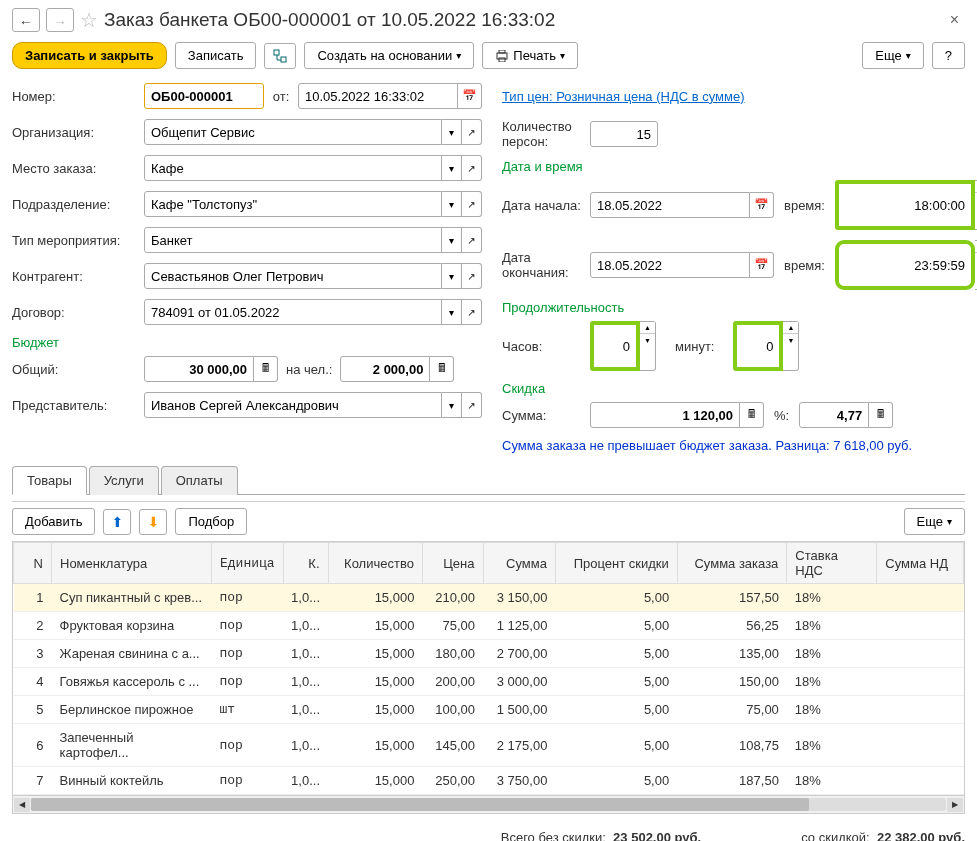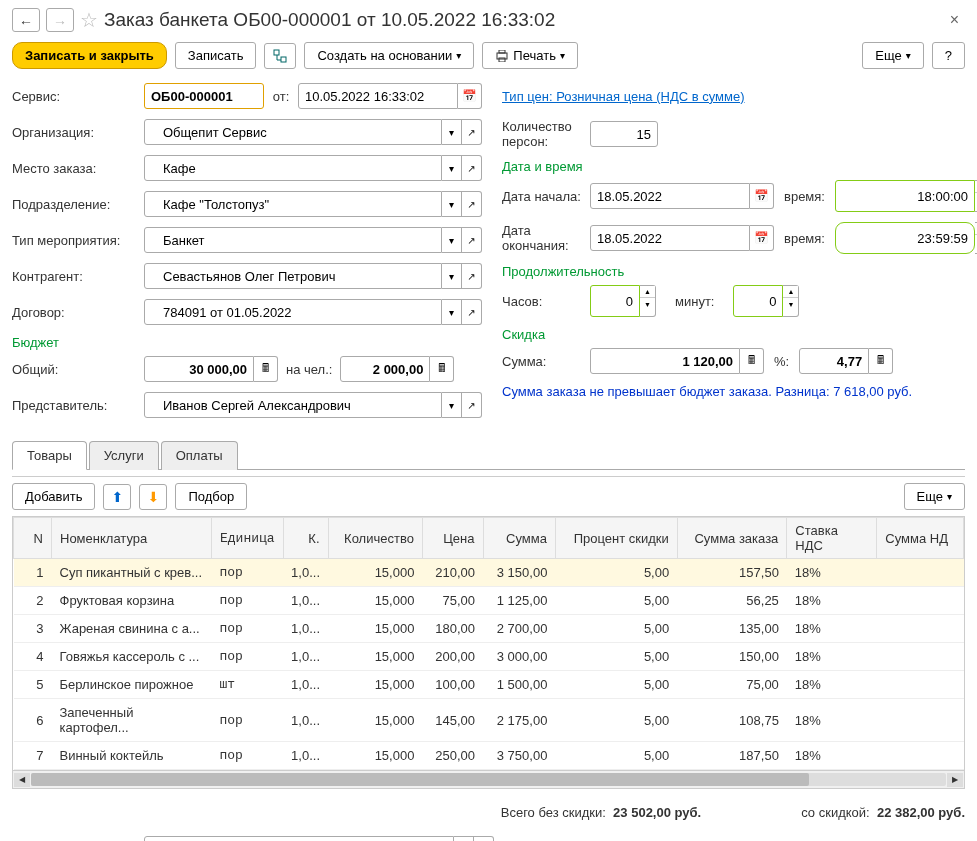--- a/index.html
+++ b/index.html
@@ -20,31 +20,31 @@
 .form-col { flex: 1; }
 .form-col-left { flex: 0 0 440px; }
 .form-col-right { flex: 1; }
 .form-row { display: flex; align-items: center; margin-bottom: 10px; min-height: 26px; }
 .form-label { width: 132px; font-size: 13px; color: #333; }
 .form-label-right { width: 88px; }
 .input { border: 1px solid #aaa; border-radius: 3px; padding: 3px 6px; font-size: 13px; height: 26px; font-weight: bold; }
 .input-highlight { border: 1px solid #e0a000; }
 .input-w120 { width: 120px; }
 .select-group { display: flex; flex: 1; }
-.select-input { flex: 1; border: 1px solid #aaa; border-radius: 3px 0 0 3px; padding: 3px 18px; height: 26px; font-size: 13px; }
+.select-input { flex: 1; border: 1px solid #aaa; border-radius: 3px 0 0 3px; padding: 3px 6px; height: 26px; font-size: 13px; }
 .select-btn { width: 20px; border: 1px solid #aaa; border-left: none; background: #fff; cursor: pointer; font-size: 10px; display: flex; align-items: center; justify-content: center; }
 .select-btn:last-of-type { border-radius: 0 3px 3px 0; }
 .date-input-group { display: flex; }
 .date-input { border: 1px solid #aaa; border-radius: 3px 0 0 3px; padding: 3px 6px; height: 26px; width: 160px; font-size: 13px; }
 .date-btn { width: 24px; border: 1px solid #aaa; border-left: none; border-radius: 0 3px 3px 0; background: #fff; cursor: pointer; font-size: 12px; }
 .link-text { color: #0066cc; text-decoration: underline; cursor: pointer; }
 .section-label { color: #009933; margin-bottom: 6px; font-size: 13px; }
 .num-input { border: 1px solid #aaa; border-radius: 3px; padding: 3px 6px; height: 26px; width: 68px; text-align: right; font-size: 13px; }
 .spinner-group { display: flex; }
-.spinner-input { border: 1px solid #84cc16; border-radius: 3px 0 0 3px; padding: 3px 6px; height: 32px; width: 50px; text-align: right; font-size: 13px; }
+.spinner-input { border: 4px solid #84cc16; border-radius: 3px 0 0 3px; padding: 21px 6px; height: 32px; width: 50px; text-align: right; font-size: 13px; }
 .spinner-btns { display: flex; flex-direction: column; border: 1px solid #aaa; border-left: none; border-radius: 0 3px 3px 0; width: 16px; }
 .spinner-btn { height: 12px; font-size: 7px; background: #fff; border: none; cursor: pointer; }
 .spinner-btn:first-child { border-bottom: 1px solid #ccc; }
 .calc-btn { width: 24px; height: 26px; border: 1px solid #aaa; border-left: none; border-radius: 0 3px 3px 0; background: #fff; cursor: pointer; font-size: 12px; }
 .status-text { color: #0033cc; font-size: 13px; margin-top: 4px; }
 .tabs { display: flex; border-bottom: 1px solid #aaa; margin-bottom: 6px; }
 .tab { padding: 6px 14px; border: 1px solid #aaa; border-bottom: none; border-radius: 4px 4px 0 0; margin-right: 2px; background: #eee; cursor: pointer; position: relative; top: 1px; }
 .tab.active { background: #fff; border-bottom: 1px solid #fff; }
 .table-toolbar { display: flex; align-items: center; gap: 8px; margin-bottom: 6px; border-top: 1px solid #ccc; padding-top: 6px; }
 .arrow-btn { width: 28px; height: 26px; border: 1px solid #aaa; border-radius: 3px; background: #fff; cursor: pointer; font-size: 14px; }
@@ -107,21 +107,21 @@
   </button>
   <div class="spacer"></div>
   <button class="btn dropdown-arrow">Еще</button>
   <button class="btn">?</button>
 </div>
 
 <div class="form-area">
 
   <div class="form-col form-col-left">
     <div class="form-row">
-      <div class="form-label">Сервис:</div>
+      <div class="form-label">Номер:</div>
       <input class="input input-w120 input-highlight" value="ОБ00-000001" style="">
       <div style="width:34px;text-align:center">от:</div>
       <div class="date-input-group">
         <input class="date-input" value="10.05.2022 16:33:02" style="">
         <button class="date-btn">📅</button>
       </div>
     </div>
     <div class="form-row">
       <div class="form-label">Организация:</div>
       <div class="select-group">

